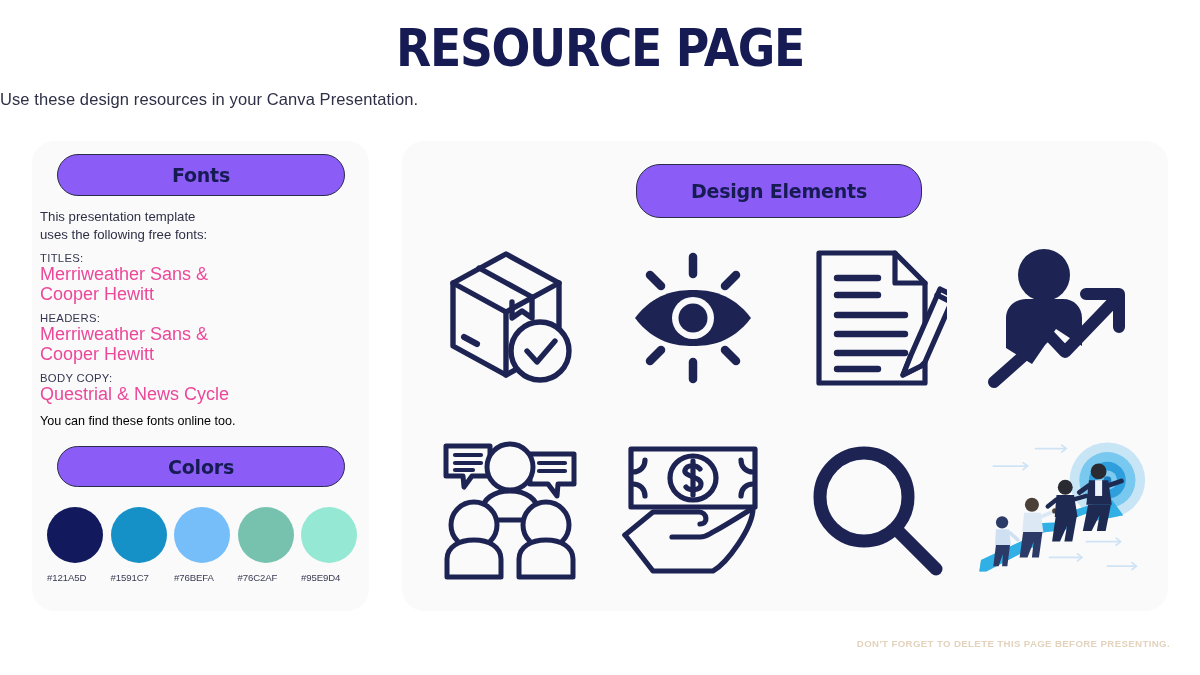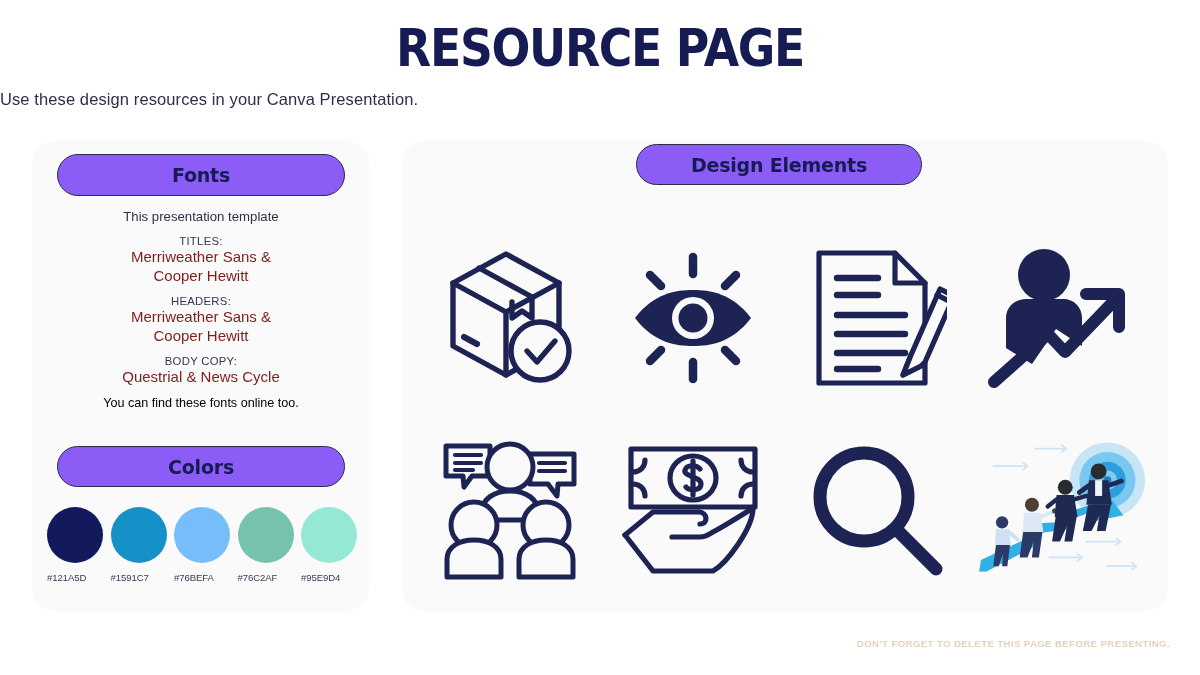--- a/index.html
+++ b/index.html
@@ -46,34 +46,34 @@
     border-radius: 24px;
     background: #8b5cf6;
     display: flex; align-items: center; justify-content: center;
     font-family: "DejaVu Sans", sans-serif;
     font-weight: 700;
     color: #161C53;
     letter-spacing: -0.2px;
   }
   .pill-fonts   { left: 57px;  top: 154px; width: 288px; height: 42px; font-size: 19px; }
   .pill-colors  { left: 57px;  top: 446px; width: 288px; height: 41px; font-size: 19px; justify-content: center; }
-  .pill-design  { left: 636px; top: 144px; width: 286px; height: 41px; font-size: 19px; }
+  .pill-design  { left: 636px; top: 164px; width: 286px; height: 54px; font-size: 19px; }
 
   
   .fonts-body {
     position: absolute; left: 40px; top: 208px; width: 322px;
-    text-align: center; color: #2e3046;
+    color: #2e3046;
   }
   .fonts-intro { font-size: 13.2px; line-height: 17.5px; }
   .font-label {
     font-size: 11.3px; letter-spacing: 0.3px; color: #343750;
     margin-top: 9px;
   }
   .font-value {
-    font-size: 15px; line-height: 18.5px; color: #7f1d1d; margin-top: 1px;
+    font-size: 18px; line-height: 18.5px; color: #ec4899; margin-top: 1px;
   }
   .fonts-note { font-size: 12.6px; color: #000000; margin-top: 10px; }
 
   
   .swatch-row {
     position: absolute; left: 47px; top: 507px; width: 310px;
     display: flex; justify-content: space-between;
   }
   .swatch-item { width: 56px; text-align: left; }
   .swatch-dot { width: 56px; height: 56px; border-radius: 50%; }
@@ -111,20 +111,21 @@
 
   <div class="panel panel-left"></div>
 
   <div class="pill pill-fonts">
     <span>Fonts</span>
   </div>
 
   <div class="fonts-body">
     <div class="fonts-intro">
       <div>This presentation template</div>
+      <div>uses the following free fonts:</div>
     </div>
 
     <div>
       <div class="font-label">TITLES:</div>
       <div class="font-value">Merriweather Sans &amp;</div>
       <div class="font-value">Cooper Hewitt</div>
     </div>
 
     <div>
       <div class="font-label">HEADERS:</div>

